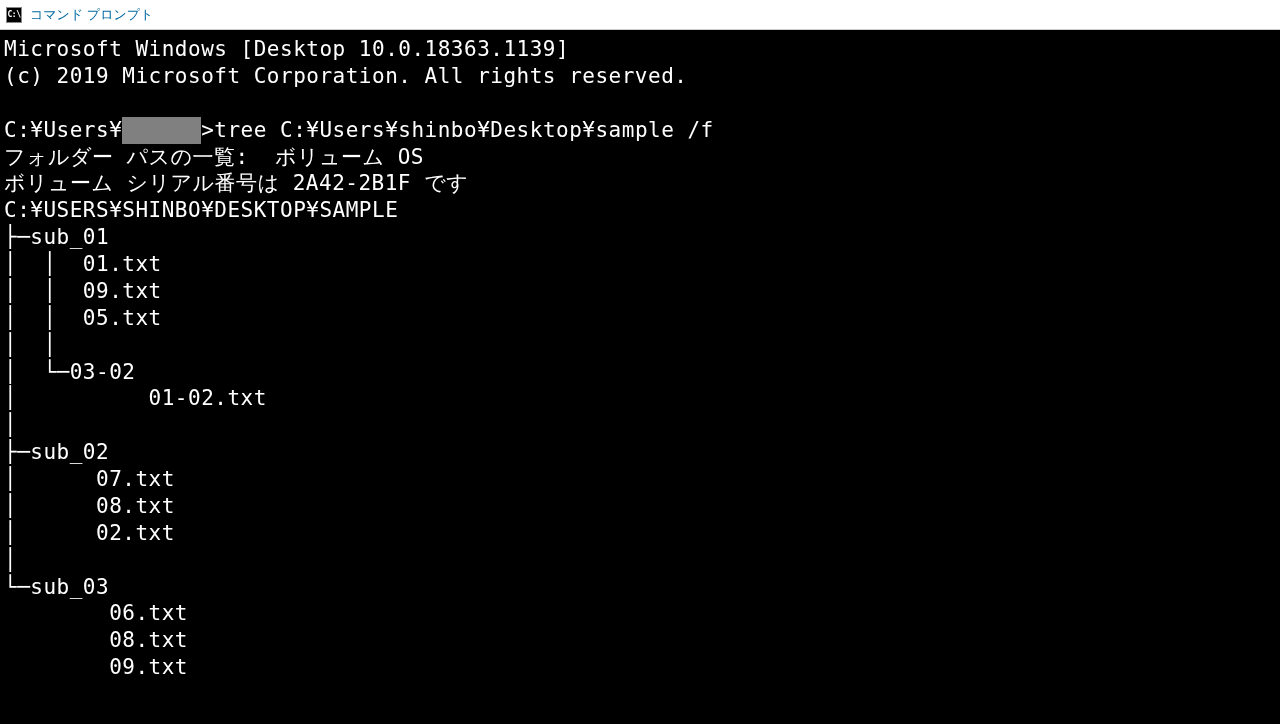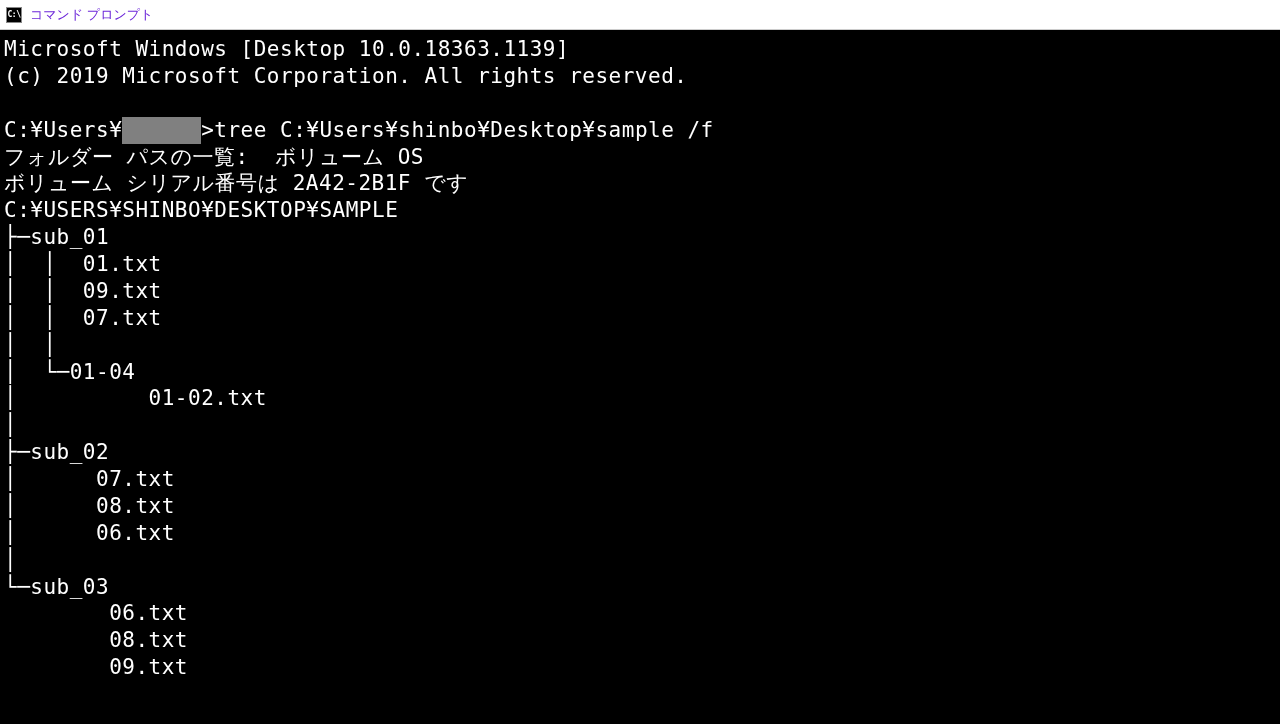--- a/index.html
+++ b/index.html
@@ -19,21 +19,21 @@
     display: flex; align-items: center; justify-content: center;
     margin-right: 8px;
     border: 1px solid #888;
   }
   .titlebar .icon-text {
     color: #fff; font-size: 8px; font-weight: bold; letter-spacing: -0.5px;
   }
   .titlebar .title {
     font-size: 13px;
     font-family: "Yu Gothic UI", "Meiryo", sans-serif;
-    color: #6d28d9;
+    color: #0369a1;
   }
   .terminal {
     flex: 1;
     background: #000;
     color: #fff;
     padding: 6px 4px;
     font-size: 21px;
     line-height: 1.28;
     white-space: pre;
     font-family: "MS Gothic", "Consolas", monospace;
@@ -59,27 +59,27 @@
   <div class="terminal"><span>Microsoft Windows [Desktop 10.0.18363.1139]</span>
 <span>(c) 2019 Microsoft Corporation. All rights reserved.</span>
 
 <span>C:¥Users¥</span><span class="redact">      </span><span>&gt;tree C:¥Users¥shinbo¥Desktop¥sample /f</span>
 <span>フォルダー パスの一覧:  ボリューム OS</span>
 <span>ボリューム シリアル番号は 2A42-2B1F です</span>
 <span>C:¥USERS¥SHINBO¥DESKTOP¥SAMPLE</span>
 <span>├─sub_01</span>
 <span>│  │  01.txt</span>
 <span>│  │  09.txt</span>
-<span>│  │  07.txt</span>
+<span>│  │  05.txt</span>
 <span>│  │</span>
-<span>│  └─01-04</span>
+<span>│  └─03-02</span>
 <span>│          01-02.txt</span>
 <span>│</span>
 <span>├─sub_02</span>
 <span>│      07.txt</span>
 <span>│      08.txt</span>
-<span>│      06.txt</span>
+<span>│      02.txt</span>
 <span>│</span>
 <span>└─sub_03</span>
 <span>        06.txt</span>
 <span>        08.txt</span>
 <span>        09.txt</span></div>
 </div>
 
 </body></html>

